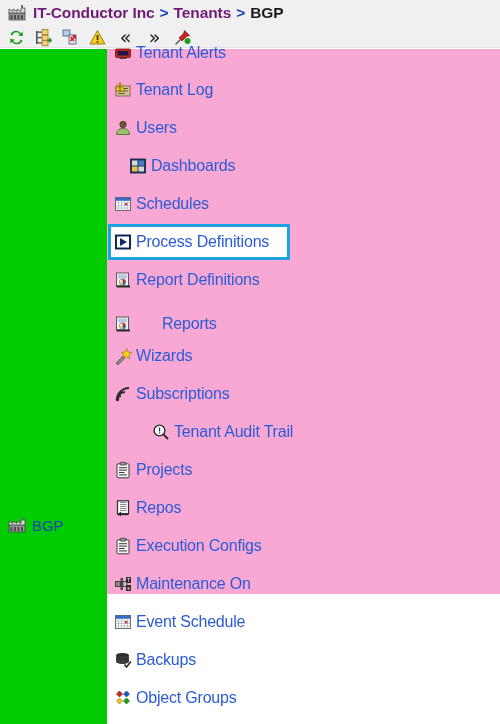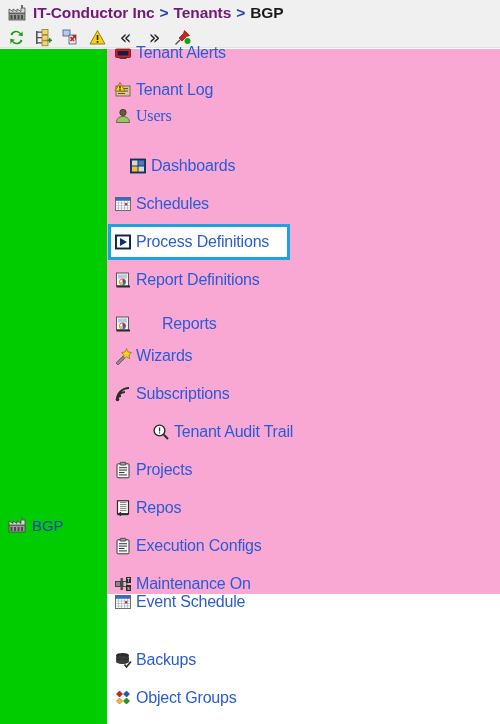--- a/index.html
+++ b/index.html
@@ -279,21 +279,21 @@
           <rect x="4" y="9.5" width="10" height="1" fill="#6a5530"></rect>
           <rect x="4" y="12" width="7" height="1" fill="#6a5530"></rect>
           <polygon points="6,1.5 11,10 1,10" fill="#f5d020" stroke="#8a7010" stroke-width="0.9"></polygon>
           <rect x="5.3" y="4.5" width="1.4" height="3" fill="#3a3000"></rect>
           <rect x="5.3" y="8.2" width="1.4" height="1.3" fill="#3a3000"></rect>
         </svg>
       </span>
       <span class="mi-label">Tenant Log</span>
     </div>
 
-    <div class="menu-item" style="top:52px;font-family:Liberation Serif, serif;">
+    <div class="menu-item" style="top:64px;">
       <span class="mi-icon">
         <svg width="18" height="18" viewBox="0 0 18 18">
           <circle cx="9" cy="5.5" r="3.2" fill="#6b5a3a" stroke="#3a2f1a" stroke-width="0.7"></circle>
           <path d="M2.5 15.5 C2.5 11 6 9.5 9 9.5 C12 9.5 15.5 11 15.5 15.5 Z" fill="#9bc46a" stroke="#3f6020" stroke-width="0.8"></path>
         </svg>
       </span>
       <span class="mi-label">Users</span>
     </div>
 
     <div class="menu-item" style="top:102px;padding-left:21px;">
@@ -445,21 +445,21 @@
           <rect x="8.9" y="6.5" width="4" height="5" fill="#c8c8c8" stroke="#2c2c2c" stroke-width="0.8"></rect>
           <rect x="12" y="2" width="5" height="6" fill="#2c2c2c"></rect>
           <rect x="12" y="10" width="5" height="6" fill="#2c2c2c"></rect>
           <text x="14.5" y="6.9" font-size="5.2" fill="#ffffff" text-anchor="middle" font-family="'Liberation Sans', sans-serif">T</text>
           <text x="14.5" y="14.9" font-size="5.2" fill="#ffffff" text-anchor="middle" font-family="'Liberation Sans', sans-serif">s</text>
         </svg>
       </span>
       <span class="mi-label">Maintenance On</span>
     </div>
 
-    <div class="menu-item" style="top:538px;">
+    <div class="menu-item" style="top:558px;">
       <span class="mi-icon">
         <svg width="18" height="18" viewBox="0 0 18 18">
           <rect x="1.5" y="2.5" width="15" height="13" fill="#ffffff" stroke="#5a5a5a" stroke-width="0.9"></rect>
           <rect x="1.5" y="2.5" width="15" height="3.3" fill="#3a6bc0"></rect>
           <path d="M1.5 8 H16.5 M1.5 10.5 H16.5 M1.5 13 H16.5" stroke="#9aa8bb" stroke-width="0.6"></path>
           <path d="M4.5 5.8 V15.5 M7.5 5.8 V15.5 M10.5 5.8 V15.5 M13.5 5.8 V15.5" stroke="#9aa8bb" stroke-width="0.6"></path>
           <rect x="11" y="8.2" width="2.3" height="2.1" fill="#cc2222"></rect>
         </svg>
       </span>
       <span class="mi-label">Event Schedule</span>

